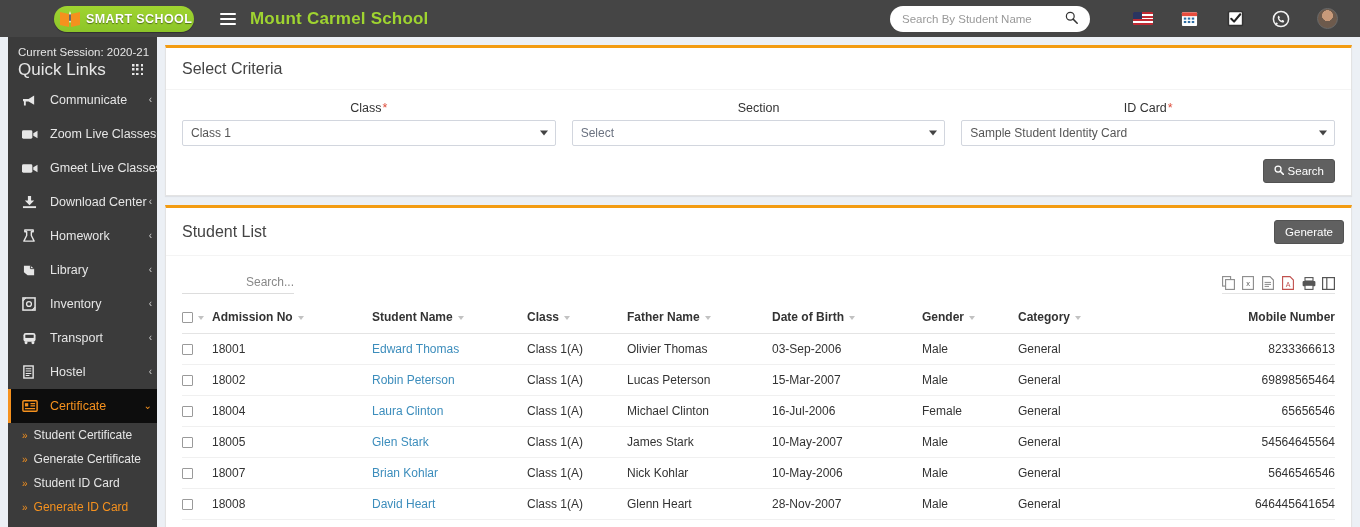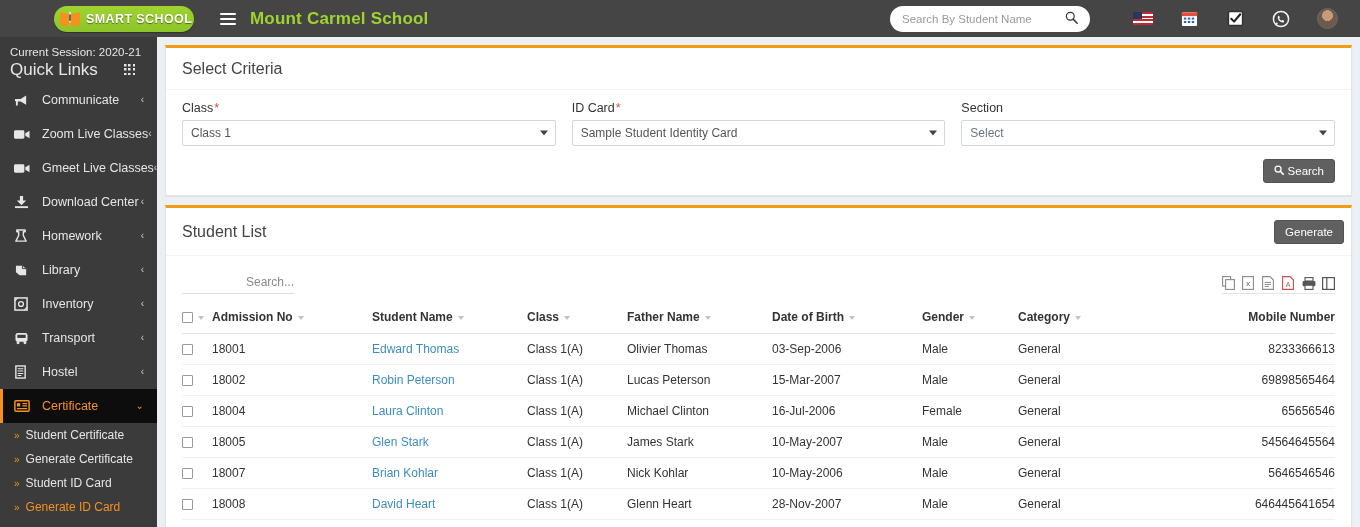--- a/index.html
+++ b/index.html
@@ -61,21 +61,21 @@
   .flag .stripes { position: absolute; inset: 0;
     background: repeating-linear-gradient(180deg,#bf2a33 0 1.9px,#fff 1.9px 3.7px); }
   .flag .canton { position: absolute; left: 0; top: 0; width: 9px; height: 7px; background: #2a3560; }
   .avatar {
     width: 21px; height: 21px; border-radius: 50%;
     background: radial-gradient(circle at 50% 35%, #c89a7a 0 34%, #6d5a4c 36% 100%);
     border: 1px solid #6a6a6a;
   }
   
   .sidebar {
-    position: absolute; top: 37px; left: 0; width: 157px; height: 490px;
+    position: absolute; top: 37px; left: 8px; width: 157px; height: 490px;
     background: #3b3b3b; overflow: hidden;
   }
   .session-box { padding: 7px 10px 5px 10px; }
   .session-line { font-size: 11.5px; color: #e6e6e6; line-height: 17px; white-space: nowrap; }
   .quick-links-row {
     display: flex; align-items: center; justify-content: space-between;
     font-size: 17px; color: #e6e6e6; line-height: 17px; cursor: pointer;
   }
   .grid-icon {
     width: 11px; height: 11px; margin-right: 12px;
@@ -120,21 +120,21 @@
   .panel {
     background: #fff; border: 1px solid #e3e3e3; border-top: 3px solid #f39c12;
     box-shadow: 0 1px 1px rgba(0,0,0,.06);
   }
   .panel-head {
     padding: 12px 7px 11px 16px; border-bottom: 1px solid #f4f4f4;
     display: flex; align-items: center;
   }
   .panel-title { font-size: 16px; color: #444; font-weight: normal; }
   .panel-body { padding: 11px 16px 12px 16px; }
-  .form-row { display: flex; gap: 16px; }
+  .form-row { display: flex; gap: 16px; text-align: center; }
   .form-group { flex: 1; }
   .f-label { font-size: 12.5px; color: #333; display: block; margin-bottom: 5px; }
   .req { color: #dd4b39; margin-left: 1px; }
   .select-box {
     position: relative; height: 26px; border: 1px solid #d2d6de; border-radius: 2px;
     background: #fff; display: flex; align-items: center; padding: 0 22px 0 8px;
     font-size: 12px; color: #555; cursor: pointer;
   }
   .select-box.placeholder { color: #6b7280; }
   .caret {
@@ -430,33 +430,33 @@
           <label class="f-label">
             <span>Class</span><span class="req">*</span>
           </label>
           <div class="select-box">
             <span>Class 1</span>
             <span class="caret"></span>
           </div>
         </div>
         <div class="form-group">
           <label class="f-label">
-            <span>ID Card</span><span class="req">*</span>
+            <span>Section</span>
           </label>
-          <div class="select-box">
-            <span>Sample Student Identity Card</span>
+          <div class="select-box placeholder">
+            <span>Select</span>
             <span class="caret"></span>
           </div>
         </div>
         <div class="form-group">
           <label class="f-label">
-            <span>Section</span>
+            <span>ID Card</span><span class="req">*</span>
           </label>
-          <div class="select-box placeholder">
-            <span>Select</span>
+          <div class="select-box">
+            <span>Sample Student Identity Card</span>
             <span class="caret"></span>
           </div>
         </div>
       </div>
       <div class="btn-row">
         <button class="btn">
           <span>
             <svg width="10" height="10" viewBox="0 0 16 16">
               <circle cx="6.5" cy="6.5" r="4.8" fill="none" stroke="#fff" stroke-width="2"></circle>
               <line x1="10" y1="10" x2="15" y2="15" stroke="#fff" stroke-width="2.4" stroke-linecap="round"></line>

